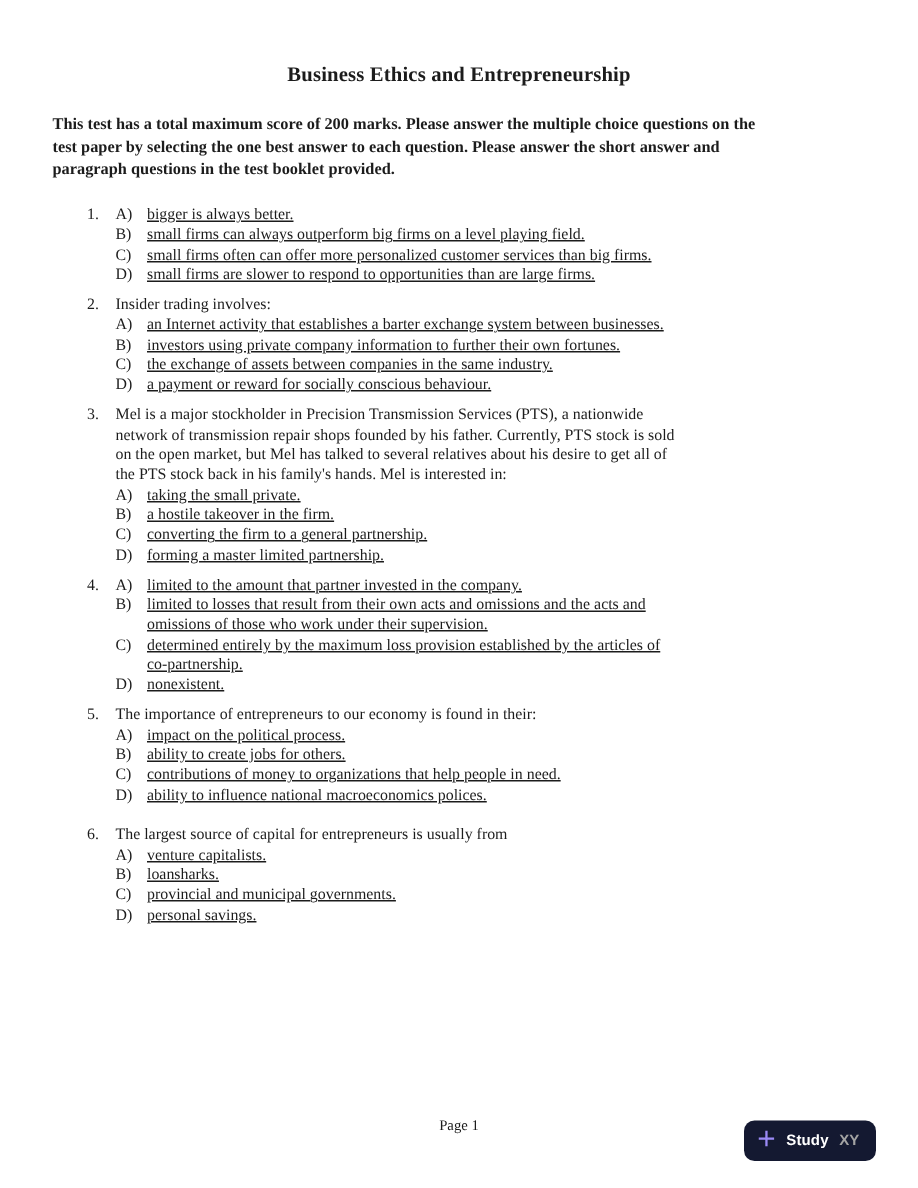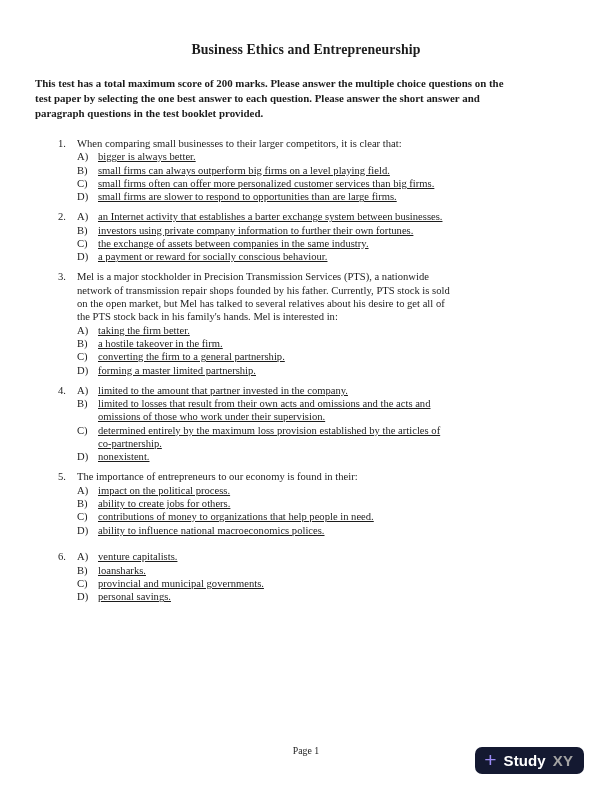--- a/index.html
+++ b/index.html
@@ -88,41 +88,40 @@
     font-family: "Liberation Sans", sans-serif;
   }
   .brand-plus {
     font-size: 21px;
     font-weight: 400;
     line-height: 1;
     position: relative;
     top: -1px;
   }
   .brand-text {
-    font-size: 15px;
+    font-size: 10px;
     font-weight: bold;
     letter-spacing: 0.1px;
   }
 </style>
 </head>
 <body>
 
 <div class="page">
 
   <h1 class="title">Business Ethics and Entrepreneurship</h1>
 
   <p class="intro">This test has a total maximum score of 200 marks.  Please answer the multiple choice questions on the
 test paper by selecting the one best answer to each question.  Please answer the short answer and
 paragraph questions in the test booklet provided.</p>
 
   <div class="questions">
       <div class="question">
         <div class="qnum">1.</div>
         <div class="qbody">
-          <div class="stem">When comparing small businesses to their larger competitors, it is clear that:</div>
           <div class="opt">
             <span class="letter">A)</span>
             <span class="otext">bigger is always better.</span>
           </div>
           <div class="opt">
             <span class="letter">B)</span>
             <span class="otext">small firms can always outperform big firms on a level playing field.</span>
           </div>
           <div class="opt">
             <span class="letter">C)</span>
@@ -130,20 +129,21 @@
           </div>
           <div class="opt">
             <span class="letter">D)</span>
             <span class="otext">small firms are slower to respond to opportunities than are large firms.</span>
           </div>
         </div>
       </div>
       <div class="question">
         <div class="qnum">2.</div>
         <div class="qbody">
+          <div class="stem">Insider trading involves:</div>
           <div class="opt">
             <span class="letter">A)</span>
             <span class="otext">an Internet activity that establishes a barter exchange system between businesses.</span>
           </div>
           <div class="opt">
             <span class="letter">B)</span>
             <span class="otext">investors using private company information to further their own fortunes.</span>
           </div>
           <div class="opt">
             <span class="letter">C)</span>
@@ -157,21 +157,21 @@
       </div>
       <div class="question">
         <div class="qnum">3.</div>
         <div class="qbody">
           <div class="stem">Mel is a major stockholder in Precision Transmission Services (PTS), a nationwide
 network of transmission repair shops founded by his father. Currently, PTS stock is sold
 on the open market, but Mel has talked to several relatives about his desire to get all of
 the PTS stock back in his family's hands. Mel is interested in:</div>
           <div class="opt">
             <span class="letter">A)</span>
-            <span class="otext">taking the firm better.</span>
+            <span class="otext">taking the small private.</span>
           </div>
           <div class="opt">
             <span class="letter">B)</span>
             <span class="otext">a hostile takeover in the firm.</span>
           </div>
           <div class="opt">
             <span class="letter">C)</span>
             <span class="otext">converting the firm to a general partnership.</span>
           </div>
           <div class="opt">
@@ -221,20 +221,21 @@
           </div>
           <div class="opt">
             <span class="letter">D)</span>
             <span class="otext">ability to influence national macroeconomics polices.</span>
           </div>
         </div>
       </div>
       <div class="question">
         <div class="qnum">6.</div>
         <div class="qbody">
+          <div class="stem">The largest source of capital for entrepreneurs is usually from</div>
           <div class="opt">
             <span class="letter">A)</span>
             <span class="otext">venture capitalists.</span>
           </div>
           <div class="opt">
             <span class="letter">B)</span>
             <span class="otext">loansharks.</span>
           </div>
           <div class="opt">
             <span class="letter">C)</span>

